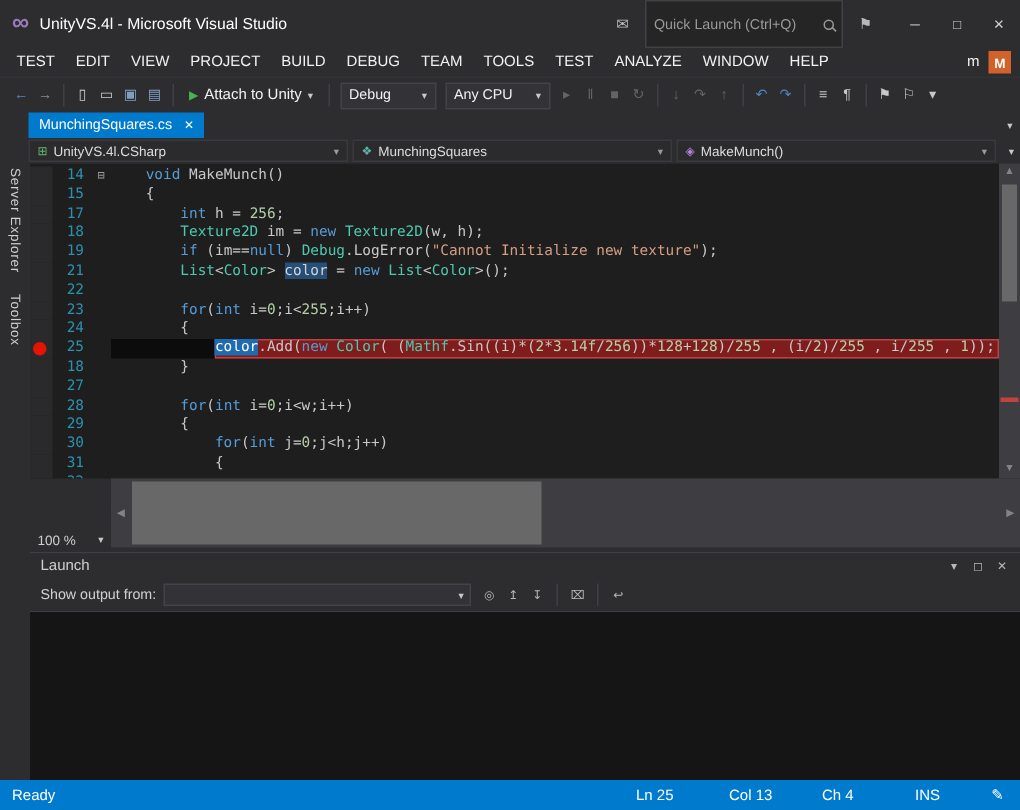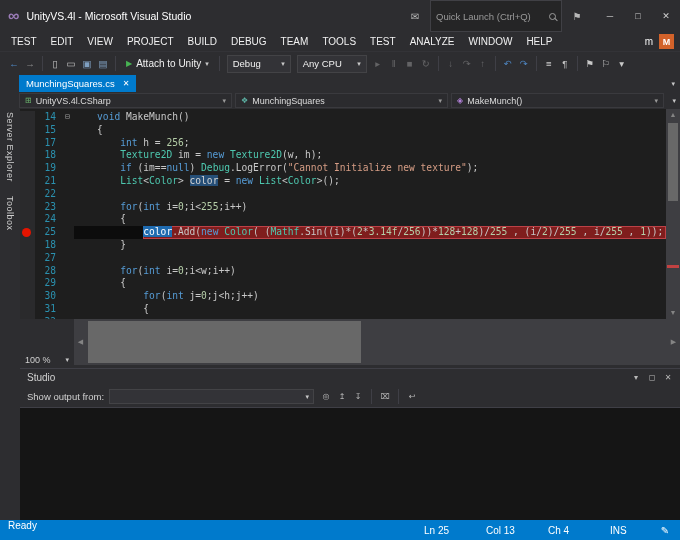--- a/index.html
+++ b/index.html
@@ -109,21 +109,21 @@
   .out-header-icons{margin-left:auto;display:flex;gap:2px;}
   .oh-icon{width:14px;text-align:center;font-size:8px;color:#b8b8b8;}
   .out-toolbar{flex:0 0 21px;display:flex;align-items:center;gap:5px;padding:0 7px;
                background:#2d2d30;}
   .out-label{font-size:9.5px;color:#d0d0d0;}
   .out-combo{width:205px;height:15px;background:#333337;border:1px solid #434346;
              display:flex;align-items:center;justify-content:flex-end;padding:0 4px;}
   .out-content{flex:1;background:#151515;border-top:1px solid #3f3f46;}
 
   
-  .statusbar{flex:0 0 20px;background:#007acc;display:flex;
+  .statusbar{flex:0 0 20px;background:#007acc;display:flex;align-items:center;
              padding-left:8px;color:#fff;font-size:10px;}
   .sb-right{margin-left:auto;display:flex;align-items:center;}
   .sb-field{width:62px;}
   .sb-field.narrow{width:40px;}
   .sb-icon{width:30px;text-align:center;font-size:10px;color:#fff;}
 </style>
 </head>
 <body>
 
 <div class="window">
@@ -291,21 +291,21 @@
             <div class="h-thumb"></div>
             <span class="h-arrow right">▶</span>
           </div>
         </div>
       </div>
 
       <div class="splitter"></div>
 
       <div class="output">
         <div class="out-header">
-          <span>Studio</span>
+          <span>Launch</span>
           <div class="out-header-icons" id="out-header-icons">
               <span class="oh-icon">▾</span>
               <span class="oh-icon">◻</span>
               <span class="oh-icon">✕</span>
             </div>
         </div>
         <div class="out-toolbar">
           <span class="out-label">Show output from:</span>
           <div class="out-combo">
             <span></span>

